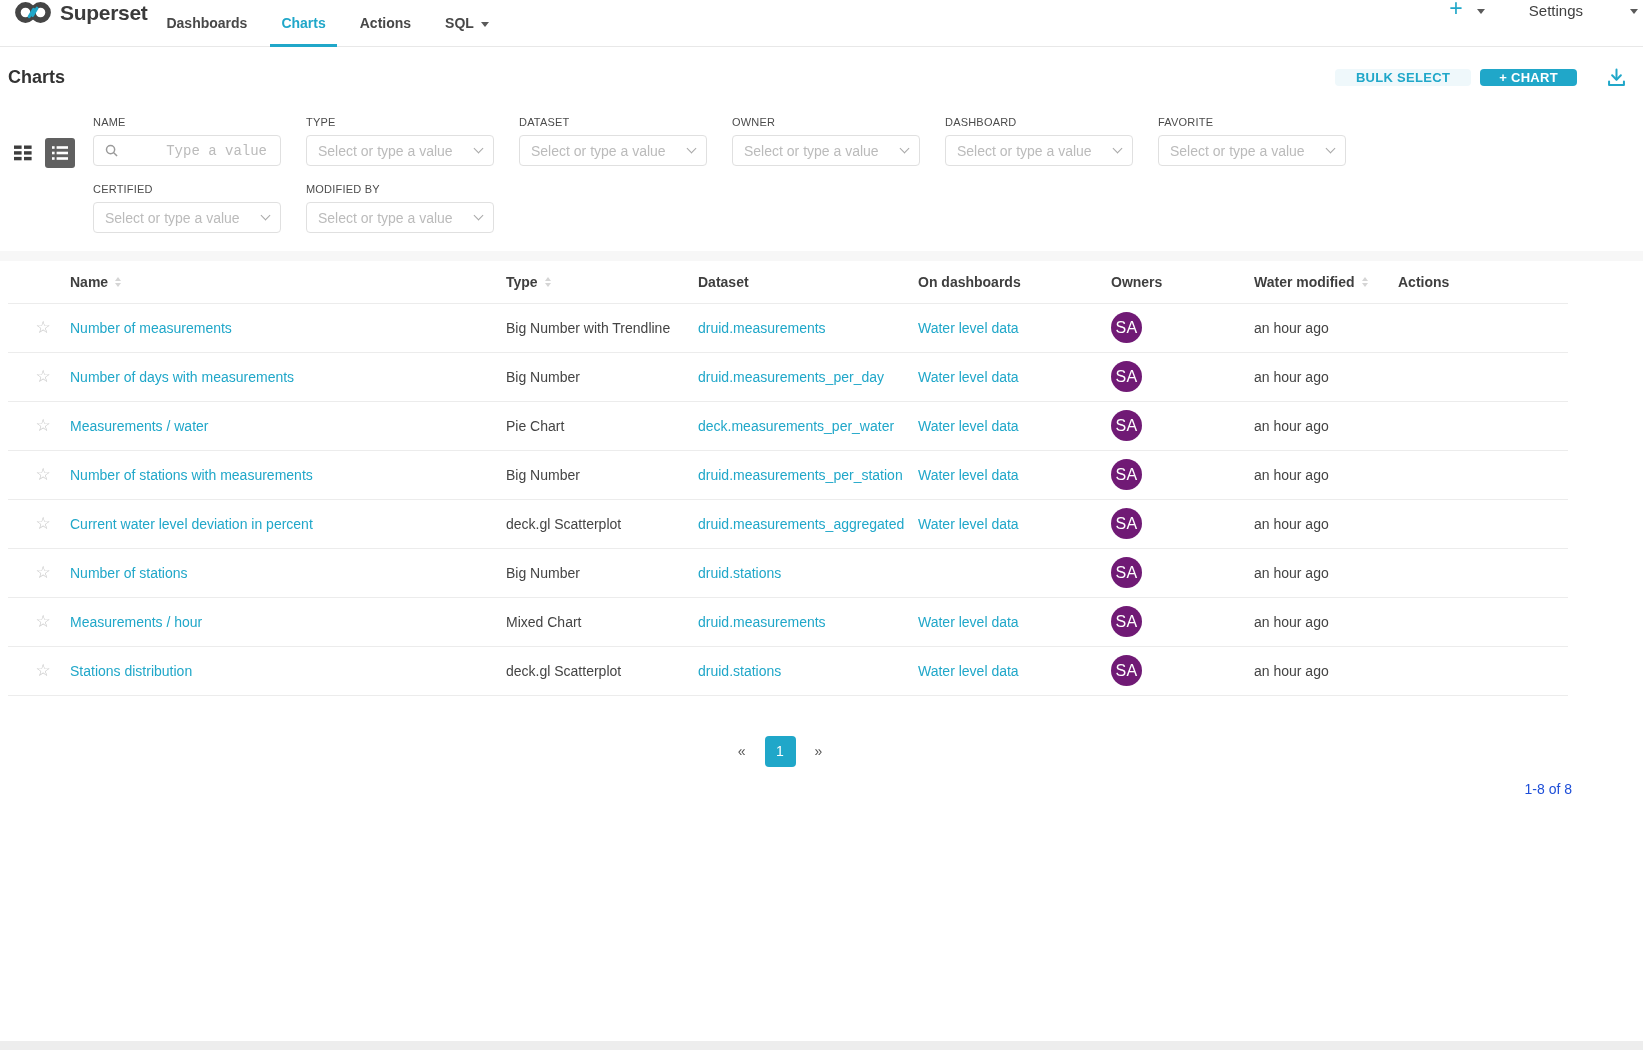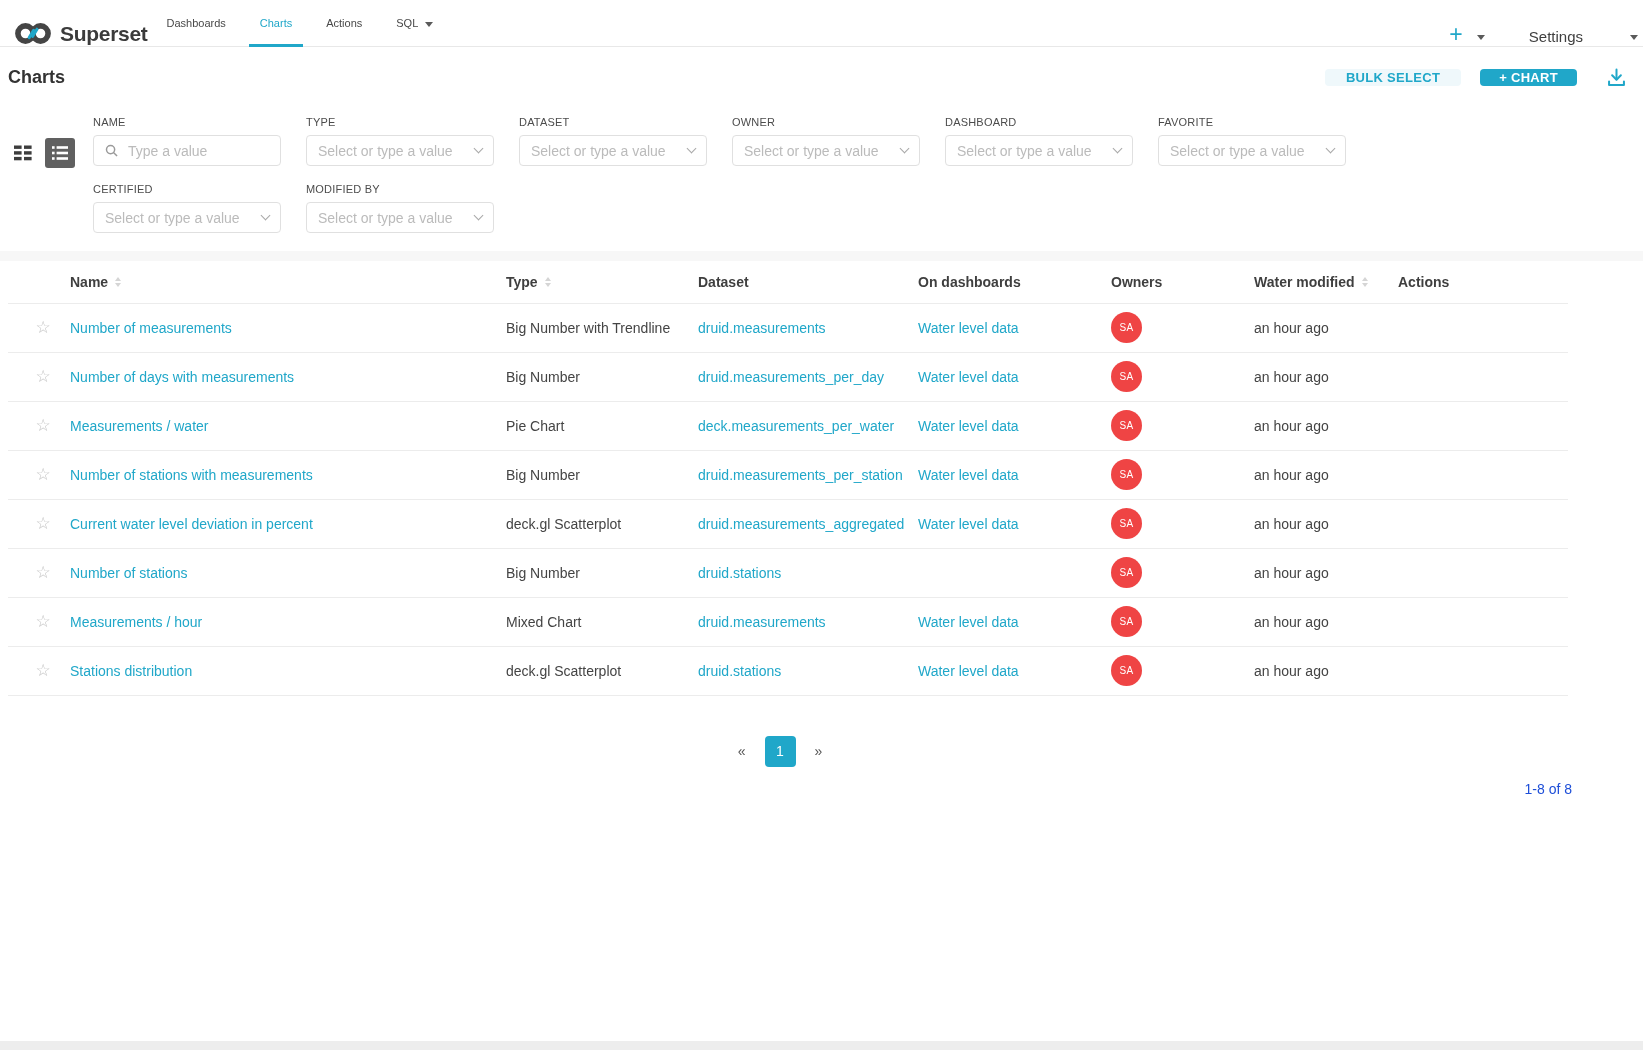--- a/index.html
+++ b/index.html
@@ -5,70 +5,70 @@
   * { box-sizing: border-box; }
   html,body { margin:0; padding:0; }
   body {
     width:1643px; height:1050px; position:relative; overflow:hidden;
     background:#fff; color:#484848;
     font-family:"Liberation Sans", sans-serif; font-size:14px;
   }
   a { text-decoration:none; }
 
   
-  .navbar { height:47px; display:flex; align-items:flex-end; border-bottom:1px solid #E8E8E8; padding-left:14px; background:#fff; }
+  .navbar { height:47px; display:flex; align-items:flex-start; border-bottom:1px solid #E8E8E8; padding-left:14px; background:#fff; }
   .brand { display:flex; align-items:center; gap:8px; cursor:pointer; }
   .brand-name { font-size:21px; font-weight:700; color:#3b3b3b; letter-spacing:-0.3px; }
   .nav-items { display:flex; height:100%; align-items:stretch; margin-left:2px; }
-  .nav-item { position:relative; display:flex; align-items:center; padding:0 17px; font-size:11px; color:#484848; cursor:pointer; }
+  .nav-item { position:relative; display:flex; align-items:center; padding:0 17px; font-size:14px; color:#484848; cursor:pointer;font-weight:bold; }
   .nav-item.active { color:#20A7C9; }
   .nav-item.active::after { content:""; position:absolute; left:6px; right:6px; bottom:-1px; height:3px; background:#20A7C9; }
   .caret-down { width:0; height:0; border-left:4px solid transparent; border-right:4px solid transparent; border-top:5px solid #5a5a5a; display:inline-block; margin-left:7px; margin-top:2px; }
   .nav-right { margin-left:auto; display:flex; align-items:center; gap:44px; padding-right:5px; }
   .plus-group { display:flex; align-items:center; gap:7px; cursor:pointer; }
   .plus-glyph { color:#20A7C9; font-size:23px; line-height:1; font-weight:400; margin-top:-3px; }
   .settings-group { display:flex; align-items:center; font-size:15px; color:#3f3f3f; cursor:pointer;gap:40px; }
 
   
   .page-header { display:flex; align-items:center; justify-content:space-between; padding:20px 16px 18px 8px; }
   .page-title { font-size:18px; font-weight:700; color:#333; }
   .header-actions { display:flex; align-items:center; }
   .btn { height:17px; border:none; border-radius:4px; font-family:inherit; font-size:13px; font-weight:700; letter-spacing:.3px; cursor:pointer; }
   .btn-light { background:#EFF8FB; color:#20A7C9; padding:0 21px; }
-  .btn-primary { background:#20A7C9; color:#fff; padding:0 19px; margin-left:19px; }
+  .btn-primary { background:#20A7C9; color:#fff; padding:0 19px; margin-left:9px; }
   .download-btn { margin-left:29px; display:flex; align-items:center; cursor:pointer; }
 
   
   .filters-area { position:relative; padding:10px 0 0 93px; }
   .view-toggles { position:absolute; left:10px; top:32px; display:flex; align-items:center; gap:9px; }
   .toggle { display:flex; align-items:center; justify-content:center; cursor:pointer; }
   .toggle-card { width:26px; height:26px; }
   .toggle-list { width:30px; height:30px; background:#606060; border-radius:3px; }
   .filter-grid { display:flex; flex-wrap:wrap; width:1300px; }
   .filter { width:188px; margin-right:25px; margin-bottom:17px; }
   .filter-label { font-size:11px; color:#4c4c4c; margin-bottom:7px; letter-spacing:.2px; }
   .box { height:31px; border:1px solid #E0E0E0; border-radius:4px; display:flex; align-items:center; padding:0 11px; background:#fff; cursor:pointer; }
-  .box input { border:none; outline:none; flex:1; min-width:0; font-size:14px; font-family:Liberation Sans, sans-serif; color:#0f172a; background:transparent; }
+  .box input { border:none; outline:none; flex:1; min-width:0; font-size:14px; font-family:Liberation Mono, monospace; color:#0f172a; background:transparent;text-align:right; }
   .box input::placeholder { color:#BBBBBB; }
   .ph { color:#BBBBBB; font-size:14px; flex:1; white-space:nowrap; overflow:hidden; }
   .chev { width:7px; height:7px; border-right:1.4px solid #A8A8A8; border-bottom:1.4px solid #A8A8A8; transform:rotate(45deg); flex:none; margin-top:-4px; }
   .search-ic { margin-right:8px; flex:none; display:flex; }
 
   
   .pre-table-strip { height:10px; background:#F7F7F7; margin-top:1px; }
   .table-wrap { width:1560px; margin-left:8px; }
   table { width:100%; border-collapse:collapse; font-size:14px; }
   th, td { padding:0 0 0 6px; text-align:left; vertical-align:middle; }
   thead th { height:42px; font-weight:700; color:#3f3f3f; font-size:14px; }
   tbody td { height:49px; border-top:1px solid #ECECEC; color:#444; }
   tbody tr:last-child td { border-bottom:1px solid #ECECEC; }
   .star-cell { text-align:center; padding-left:14px; }
   .star { color:#C4C4C4; font-size:17px; cursor:pointer; }
   .link { color:#20A7C9; cursor:pointer; }
-  .avatar { display:inline-flex; width:31px; height:31px; border-radius:50%; background:#ef4444; color:#fff; font-size:10px; align-items:center; justify-content:center; letter-spacing:.4px; cursor:pointer; }
+  .avatar { display:inline-flex; width:31px; height:31px; border-radius:50%; background:#701a75; color:#fff; font-size:16px; align-items:center; justify-content:center; letter-spacing:.4px; cursor:pointer; }
   .th-inner { display:inline-flex; align-items:center; }
   .sorters { display:inline-flex; flex-direction:column; margin-left:7px; gap:2px; }
   .tri-up { width:0; height:0; border-left:3.5px solid transparent; border-right:3.5px solid transparent; border-bottom:4px solid #D5D5D5; }
   .tri-dn { width:0; height:0; border-left:3.5px solid transparent; border-right:3.5px solid transparent; border-top:4px solid #D5D5D5; }
 
   
   .pagination { width:1560px; margin-top:40px; display:flex; justify-content:center; align-items:center; gap:19px; }
   .page-nav { color:#555; font-size:14px; cursor:pointer; }
   .page-current { width:31px; height:31px; background:#20A7C9; border-radius:4px; color:#fff; display:flex; align-items:center; justify-content:center; font-size:14px; cursor:pointer; }
   .page-summary { width:1560px; text-align:right; margin-top:14px; color:#1d4ed8; font-size:14px;margin-left:12px; }

